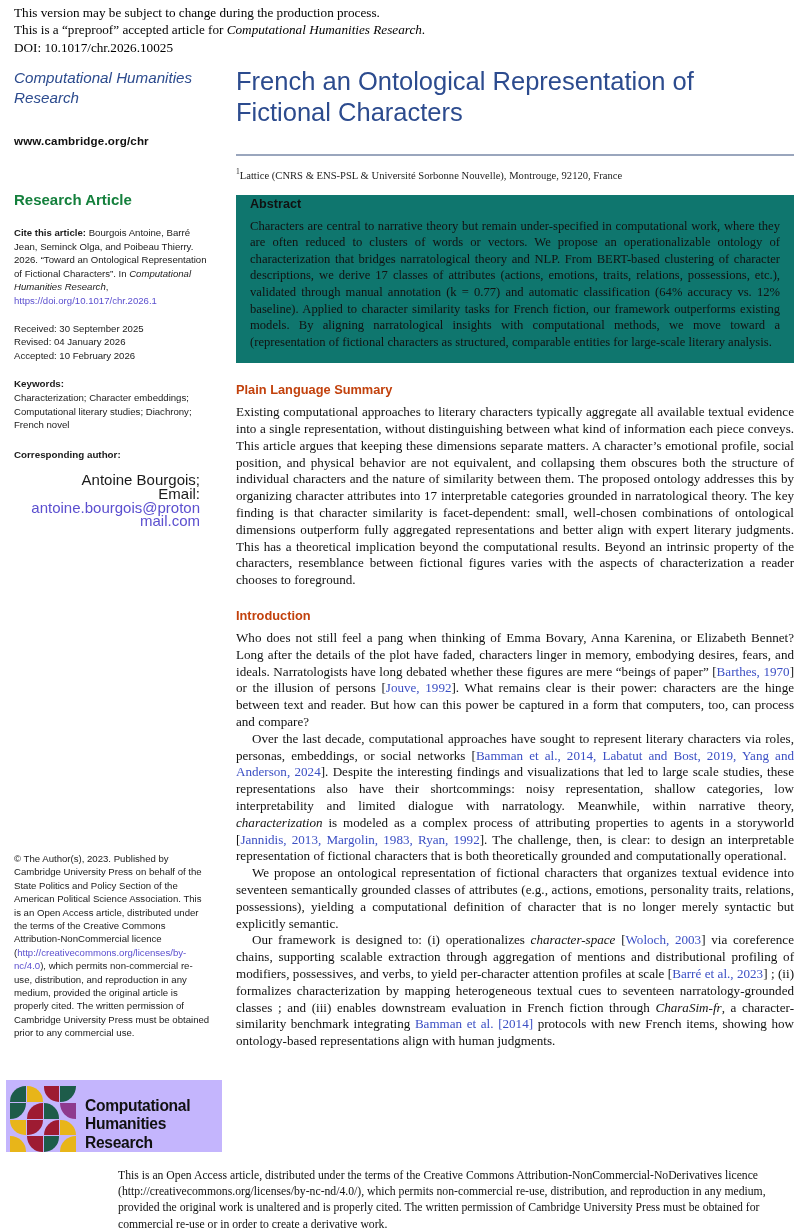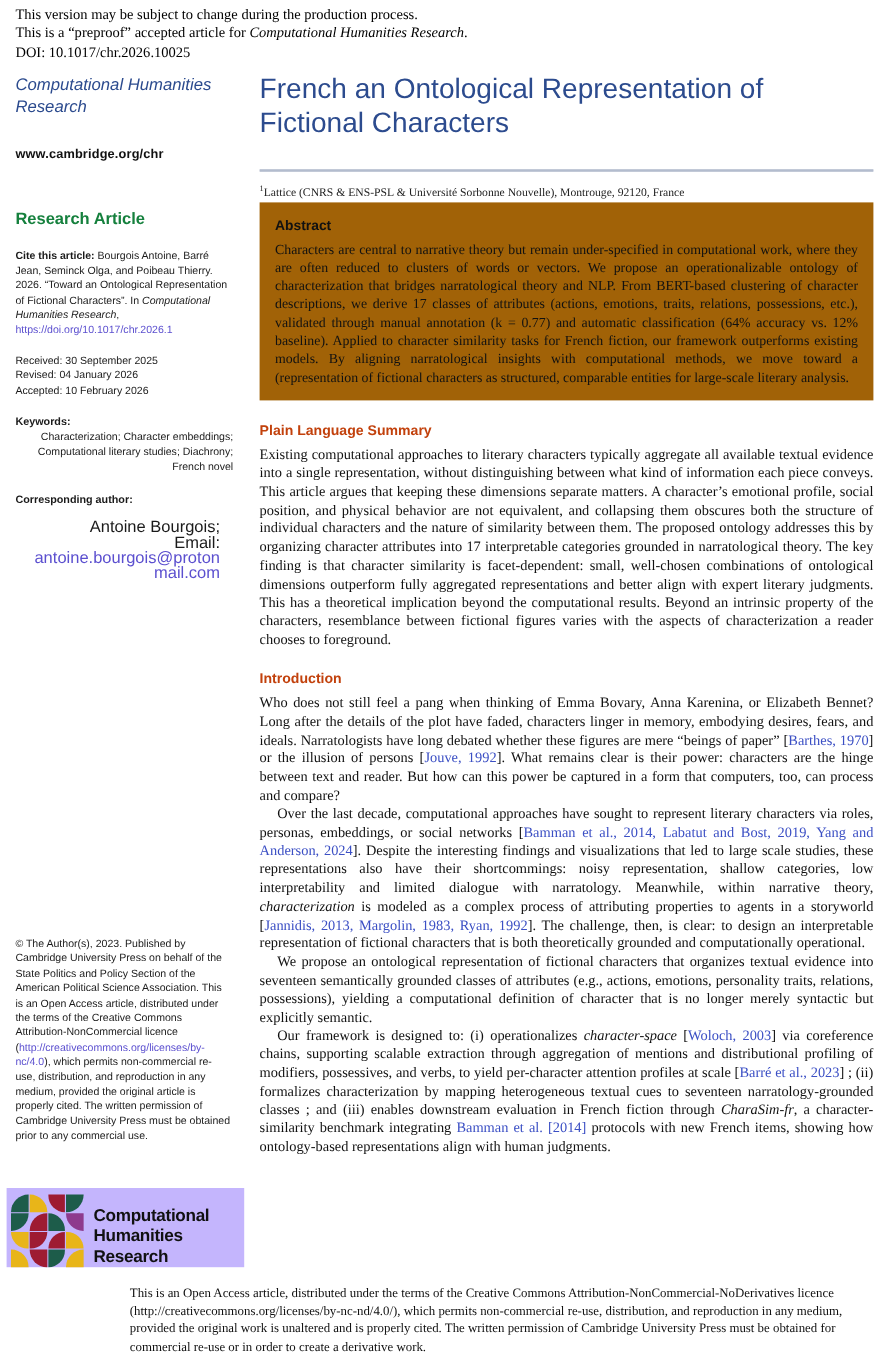--- a/index.html
+++ b/index.html
@@ -84,21 +84,20 @@
     font-family: "Liberation Sans", sans-serif;
     font-weight: bold;
     font-size: 9.8px;
     line-height: 13.6px;
     margin: 0;
   }
   .kw-body {
     font-size: 9.6px;
     line-height: 13.6px;
     margin: 0 0 16px 0;
-    text-align: right;
   }
   .ca-body {
     font-size: 15px;
     line-height: 13.6px;
     margin: 12px;
     text-align: right;
   }
 
   
   .copyright {
@@ -171,22 +170,23 @@
   .affil {
     font-family: "Liberation Serif", serif;
     font-size: 10.6px;
     line-height: 15px;
     color: #222;
     padding-top: 8px;
   }
   .affil .sup { color: #222; font-size: 7.5px; }
 
   .abstract-box {
-    background: #a16207;
-    padding: 14px 14px 13px 14px;
+    background: #0f766e;
+    margin-top: 12px;
+    padding: 2px 14px 13px 14px;
   }
   .abstract-head {
     font-family: "Liberation Sans", sans-serif;
     font-weight: bold;
     font-size: 12.6px;
     color: #111;
     margin: 0 0 7px 0;
   }
   .abstract-body {
     font-family: "Liberation Serif", serif;

